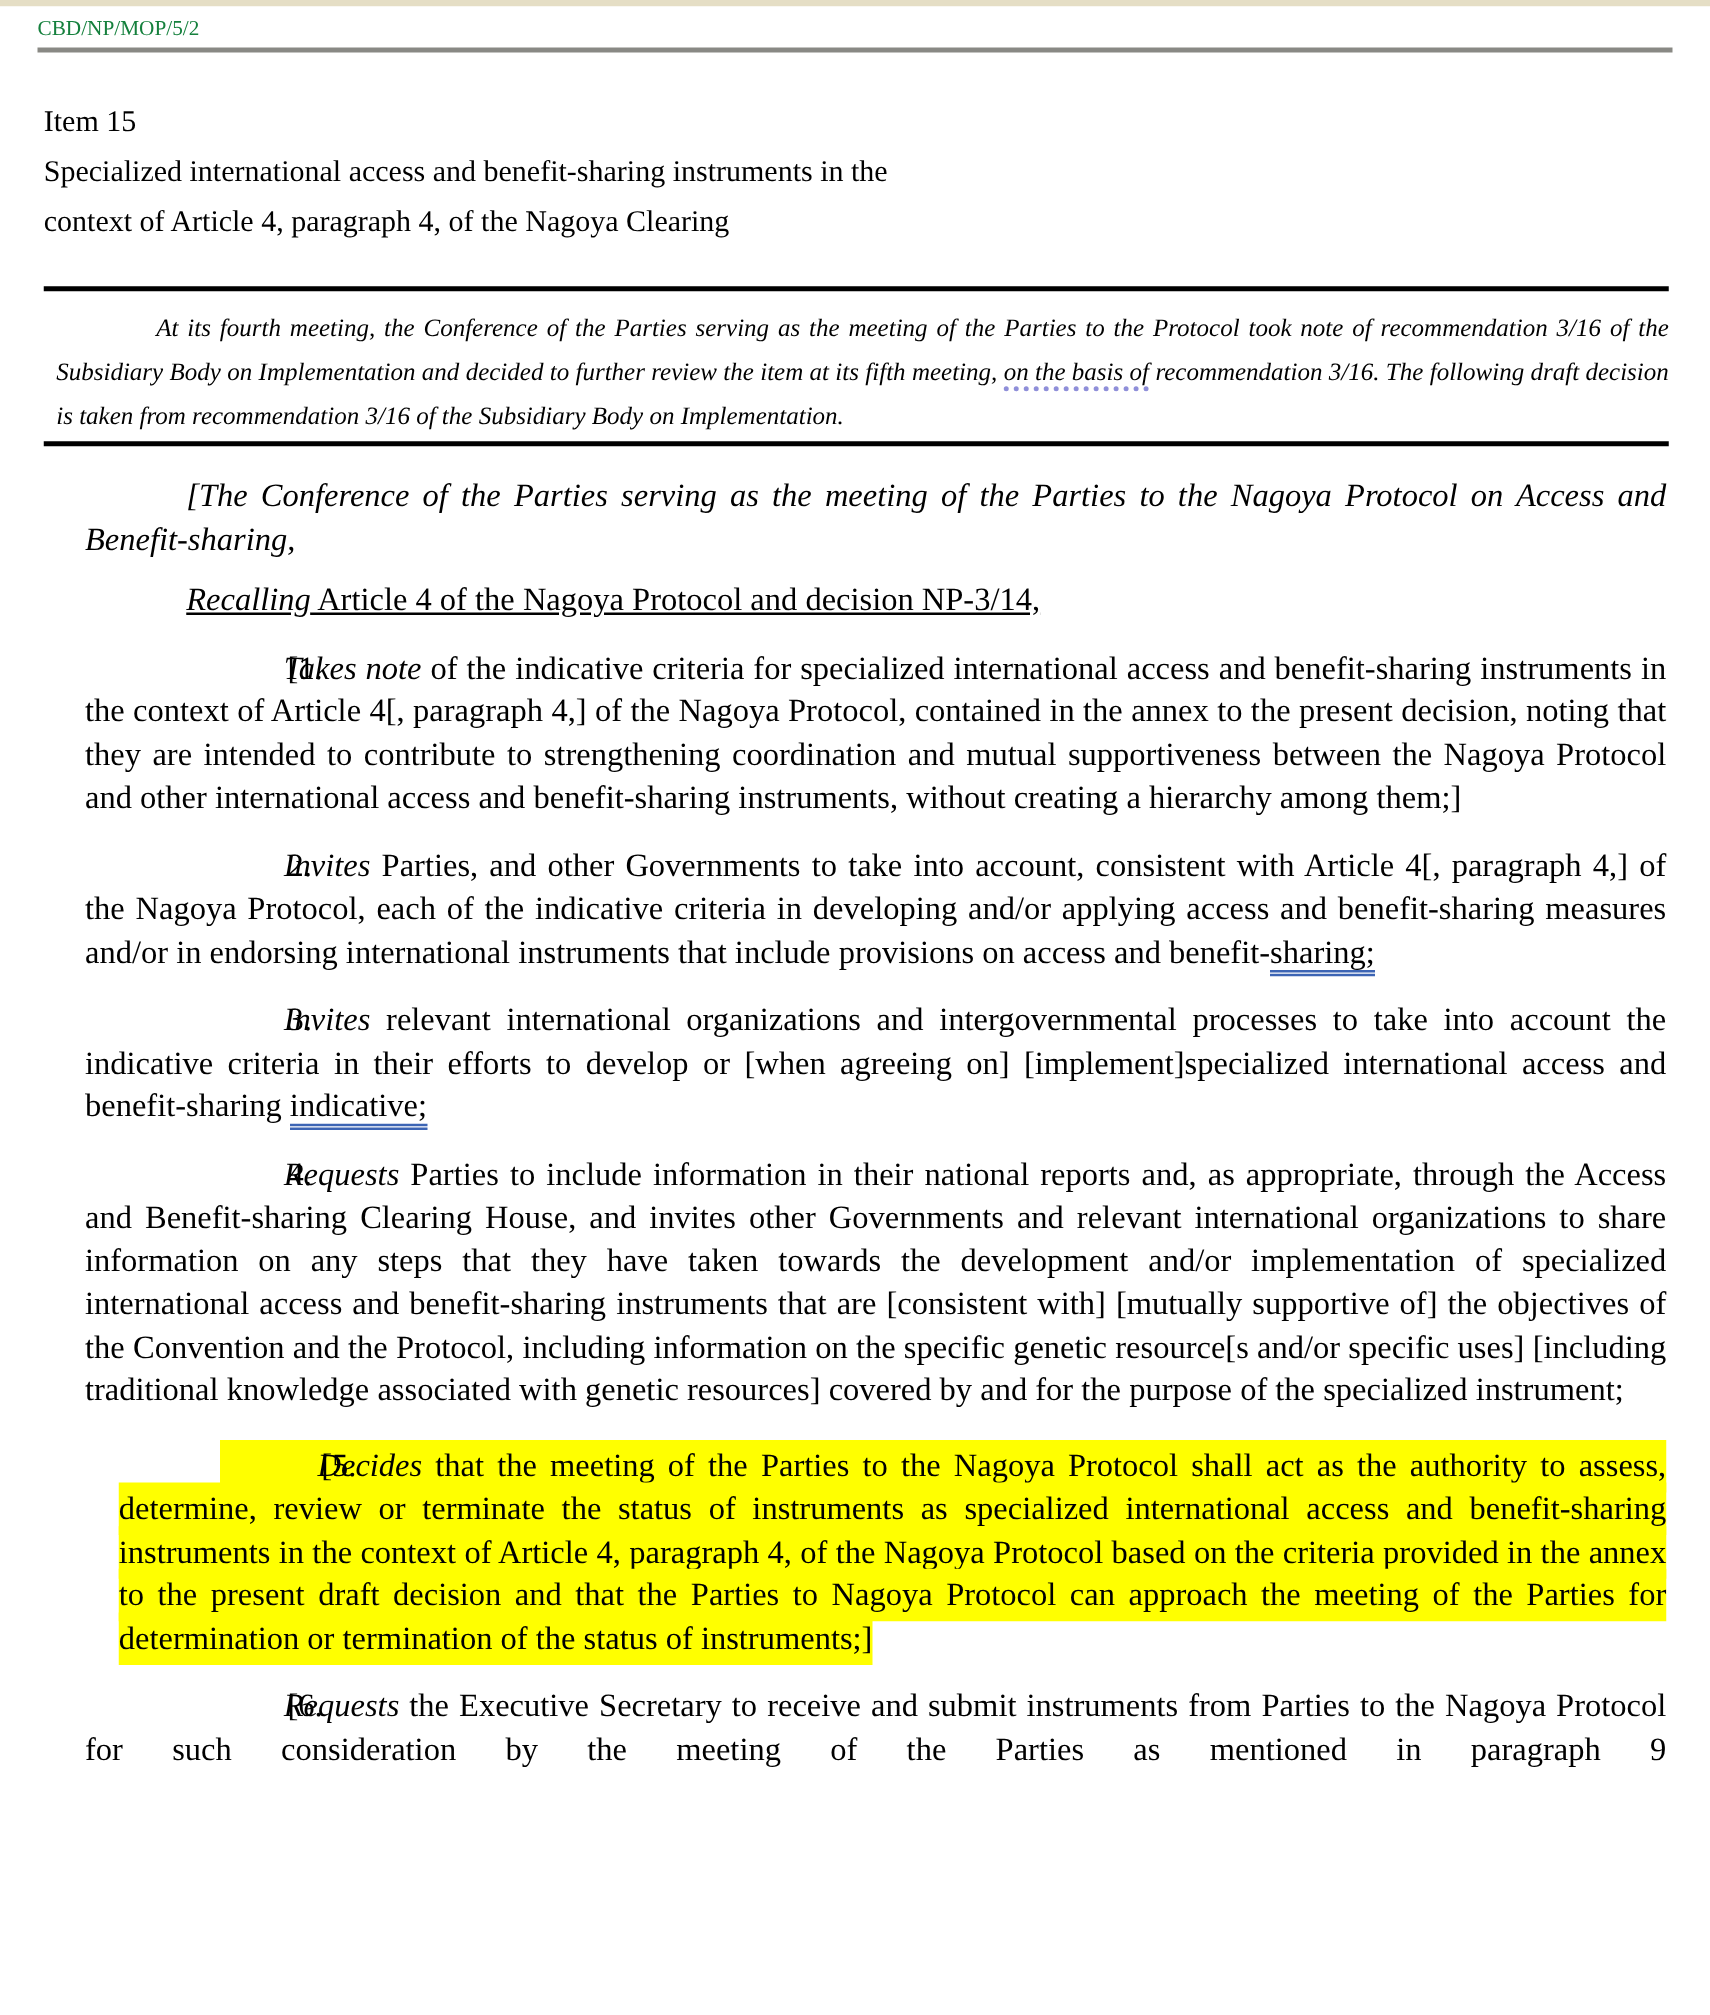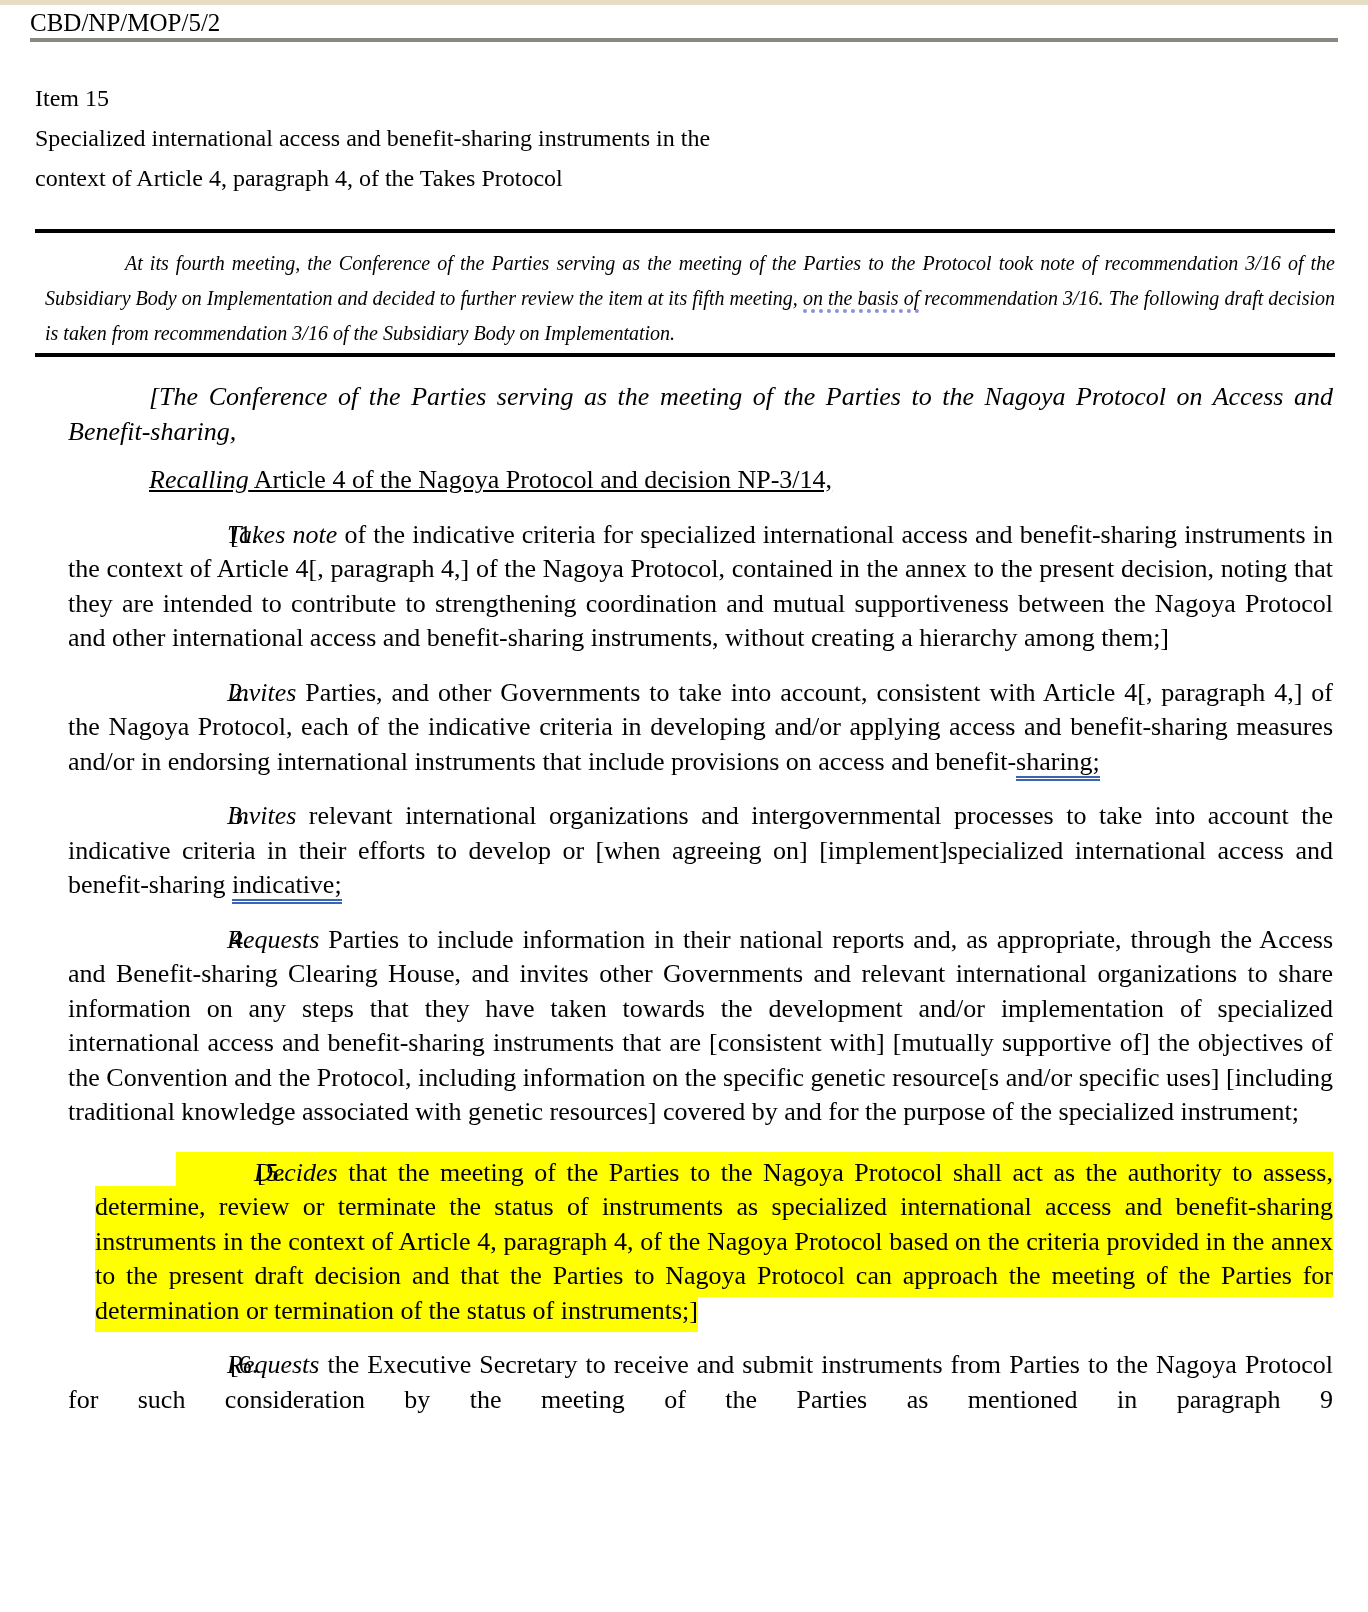--- a/index.html
+++ b/index.html
@@ -9,23 +9,23 @@
     background: #ffffff;
     font-family: "Liberation Serif", "DejaVu Serif", serif;
     color: #000000;
   }
   .top-strip {
     height: 5px;
     background: #e5dec5;
   }
   .doc-symbol {
     margin: 3px 30px 0 30px;
-    font-size: 25px;
+    font-size: 17px;
     line-height: 29px;
-    color: #000000;
+    color: #15803d;
   }
   .gray-rule {
     margin: 1px 30px 0 30px;
     border-top: 4px solid #898984;
   }
   .heading {
     margin: 36px 35px 0 35px;
     font-weight: normal;
     font-size: 24px;
     line-height: 40px;
@@ -82,21 +82,21 @@
 <body>
 
 <div class="top-strip"></div>
 
 <div class="doc-symbol">CBD/NP/MOP/5/2</div>
 <div class="gray-rule"></div>
 
 <div class="heading">
   <span>Item 15</span><br>
   <span>Specialized international access and benefit-sharing instruments in the</span><br>
-  <span>context of Article 4, paragraph 4, of the Takes Protocol</span>
+  <span>context of Article 4, paragraph 4, of the Nagoya Clearing</span>
 </div>
 
 <div class="black-rule-1"></div>
 
 <div class="intro-note"><span>At its fourth meeting, the Conference of the Parties serving as the meeting of the Parties to the Protocol took note of recommendation 3/16 of the Subsidiary Body on Implementation and decided to further review the item at its fifth meeting, </span><span class="dotted-blue">on the basis of</span><span> recommendation 3/16. The following draft decision is taken from recommendation 3/16 of the Subsidiary Body on Implementation.</span></div>
 
 <div class="black-rule-2"></div>
 
 <div class="body-block">
 

